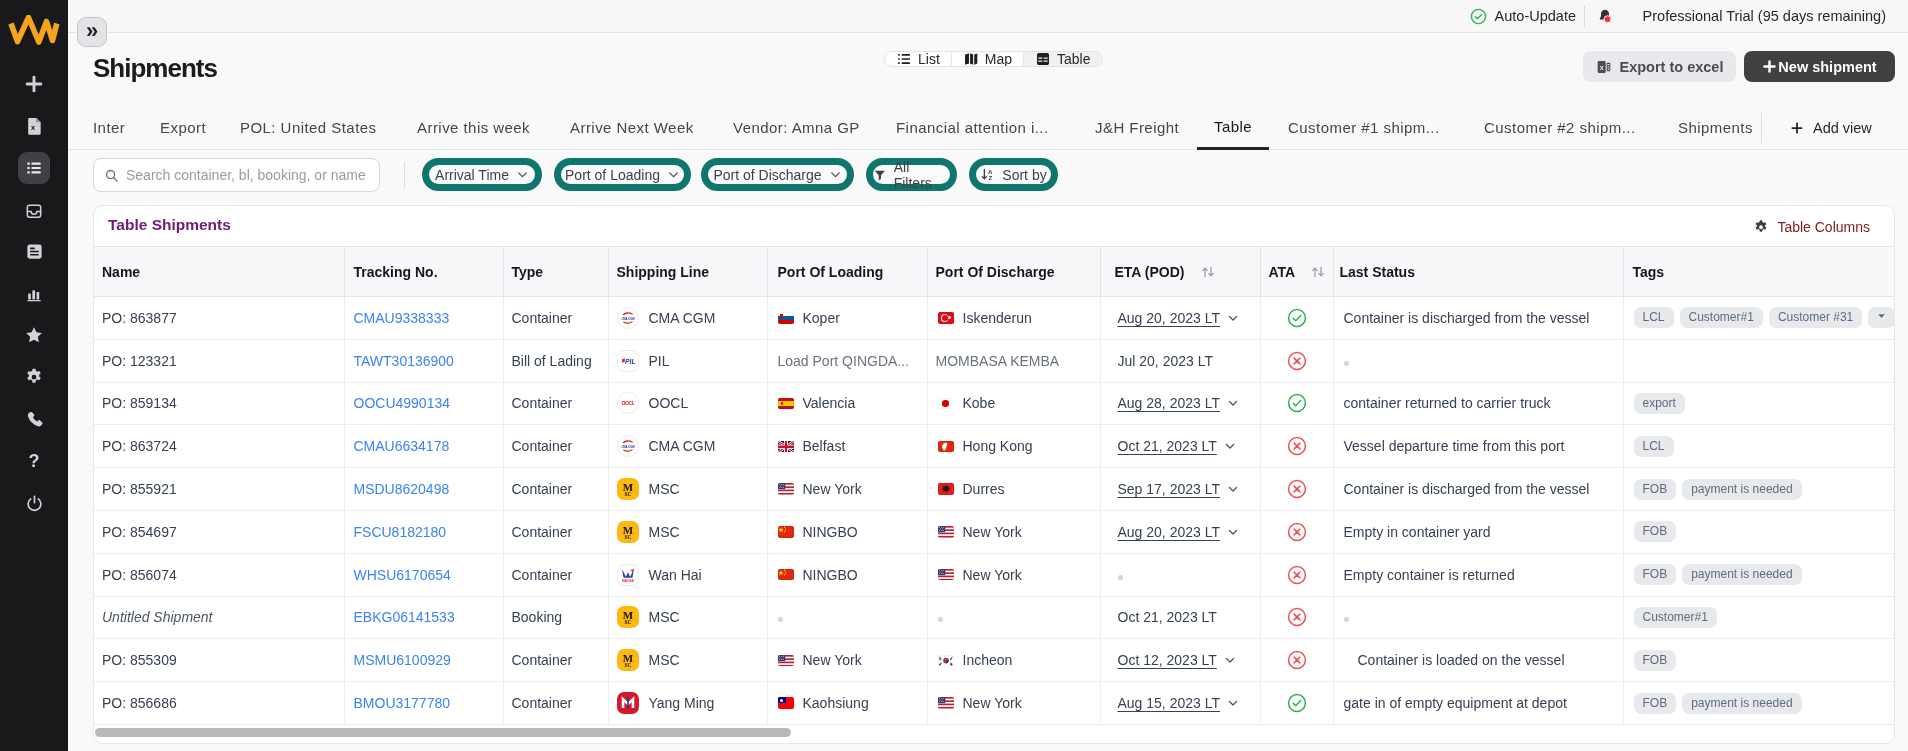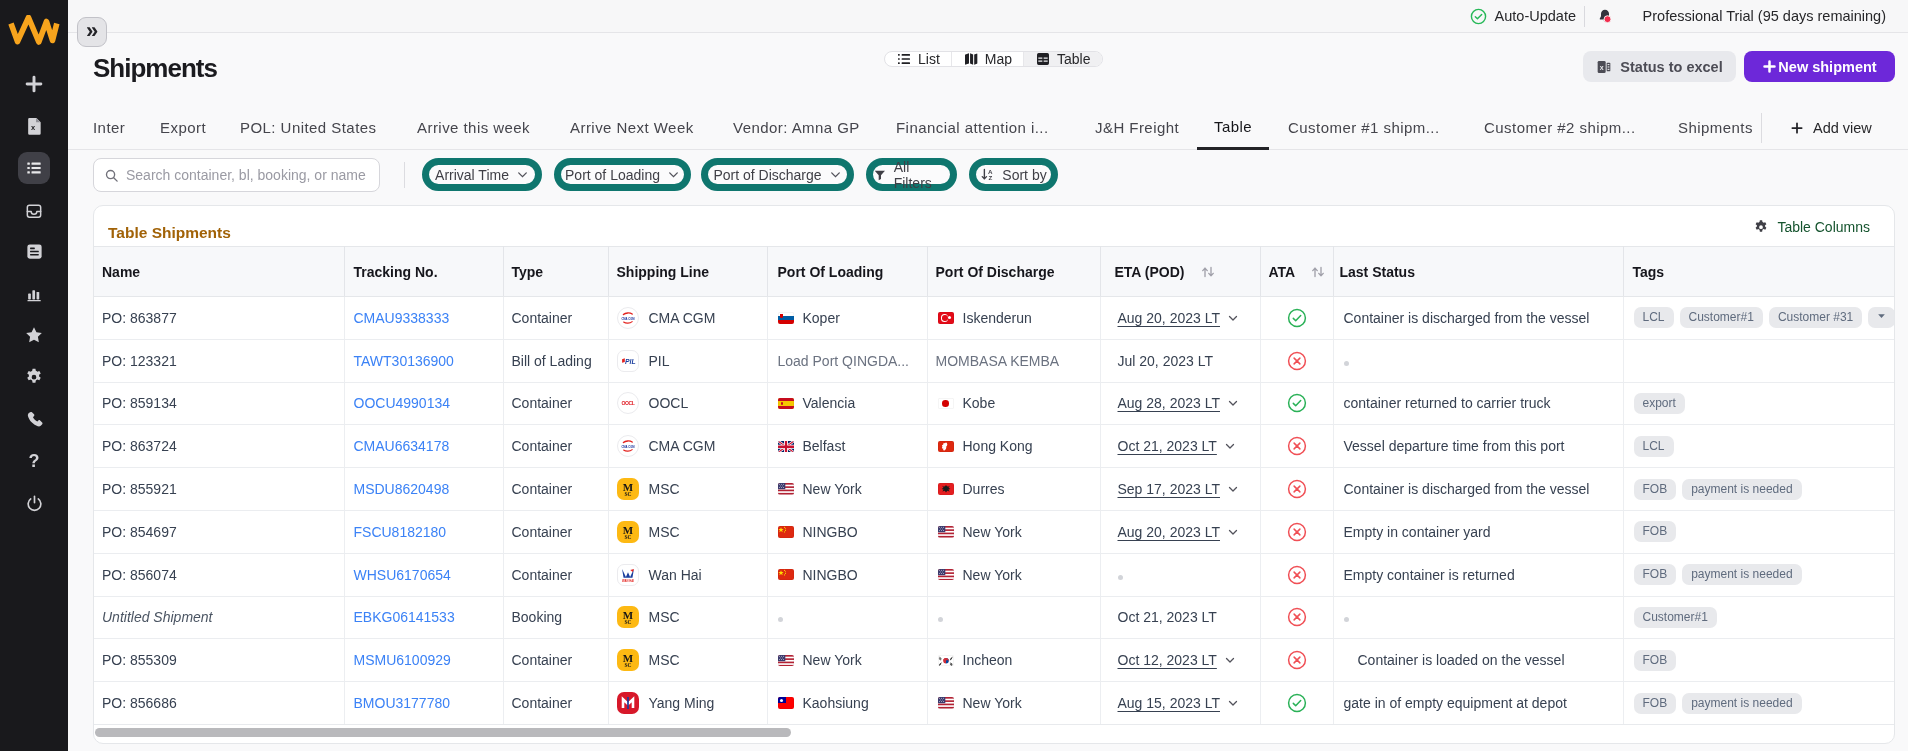--- a/index.html
+++ b/index.html
@@ -13,36 +13,36 @@
 
 #topbar { position:absolute; left:68px; top:0; width:1840px; height:33px; background:#f7f7f8; border-bottom:1px solid #e5e5e8; }
 .tb-item { position:absolute; top:0; height:32px; display:flex; align-items:center; color:#27272a; font-size:14.5px; }
 #collapse { position:absolute; left:77px; top:17px; width:30px; height:30px; background:#e4e4e7; border:1px solid #c2c2c8; border-radius:9px; z-index:31; color:#232327; display:flex; align-items:center; justify-content:center; font-size:22px; font-weight:700; padding-bottom:3px; }
 
 #h1 { position:absolute; left:93px; top:53px; font-size:26px; font-weight:700; color:#1b1b1f; letter-spacing:-1.0px; }
 #seg { position:absolute; left:884px; top:51px; height:16px; display:flex; border:1px solid #e2e2e6; border-radius:8px; background:#fff; overflow:hidden; }
 .seg-b { display:flex; align-items:center; gap:6px; padding:0 11px; font-size:14px; color:#27272a; border-right:1px solid #e7e7ea; }
 .seg-b:last-child { border-right:none; }
 #btn-export { position:absolute; left:1583px; top:51px; width:153px; height:31px; background:#e8e9ed; border-radius:8px; display:flex; align-items:center; justify-content:center; gap:8px; font-size:14.5px; font-weight:700; color:#4c4c55; }
-#btn-new { position:absolute; left:1744px; top:51px; width:151px; height:31px; background:#6d28d9; border-radius:8px; display:flex; align-items:center; justify-content:center; gap:1px; font-size:14.5px; font-weight:700; color:#fff; }
+#btn-new { position:absolute; left:1744px; top:51px; width:151px; height:31px; background:#404040; border-radius:8px; display:flex; align-items:center; justify-content:center; gap:1px; font-size:14.5px; font-weight:700; color:#fff; }
 
 #tabs { position:absolute; left:68px; top:105px; width:1840px; height:45px; border-bottom:1px solid #e5e5e8; }
 .tab { position:absolute; top:0; height:45px; display:flex; align-items:center; font-size:15px; letter-spacing:0.45px; color:#45454c; white-space:nowrap; }
 .tab.act { color:#16161a; font-weight:400; border-bottom:3px solid #232327; }
 #tabdiv { position:absolute; left:1693px; top:8px; width:1px; height:30px; background:#dcdce0; }
 #addview { position:absolute; left:1722px; white-space:nowrap; top:0; height:45px; display:flex; align-items:center; gap:9px; font-size:14.5px; color:#27272a; }
 
 #search { position:absolute; left:93px; top:158px; width:287px; height:34px; border:1px solid #d6d6db; border-radius:8px; background:#fff; display:flex; align-items:center; padding-left:10px; gap:7px; overflow:hidden; }
 #search .ph { color:#9a9aa3; font-size:14px; white-space:nowrap; }
 #fdiv { position:absolute; left:404px; top:162px; width:1px; height:26px; background:#dcdce0; }
 .pill { position:absolute; top:158px; height:33px; border:7px solid #0f766e; border-radius:17px; background:#fbfbfc; display:flex; align-items:center; justify-content:center; gap:7px; font-size:14px; color:#3f3f46; }
 
 #card { position:absolute; left:93px; top:205px; width:1802px; height:539px; background:#fff; border:1px solid #e5e7ea; border-radius:10px; }
-#cardtitle { position:absolute; left:14px; top:18px; font-size:15.5px; font-weight:700; color:#a16207; }
-#tcols { position:absolute; right:24px; top:13px; display:flex; align-items:center; gap:8px; font-size:14px; color:#14532d; }
+#cardtitle { position:absolute; left:14px; top:10px; font-size:15.5px; font-weight:700; color:#701a75; }
+#tcols { position:absolute; right:24px; top:13px; display:flex; align-items:center; gap:8px; font-size:14px; color:#7f1d1d; }
 table { border-collapse:collapse; table-layout:fixed; width:1800px; position:absolute; left:0; top:40px; }
 th { background:#f7f8fa; height:50px; text-align:left; font-size:14px; font-weight:700; color:#16161c; border-top:1px solid #e5e7ea; border-bottom:1px solid #e5e7ea; border-right:1px solid #e3e5e9; padding:0 0 0 8px; }
 th:last-child { border-right:none; }
 td { height:42.8px; font-size:14px; color:#374151; border-bottom:1px solid #ebedf0; border-right:1px solid #eceef1; padding:0 0 0 8px; white-space:nowrap; overflow:hidden; }
 td:last-child { border-right:none; }
 tr:last-child td { border-bottom:1px solid #e8eaed; }
 a.trk { color:#3b82f6; text-decoration:none; }
 .cellflex { display:flex; align-items:center; }
 .muted { color:#6b7280; }
 .dot { display:inline-block; width:5px; height:5px; border-radius:50%; background:#d2d4d9; }
@@ -177,21 +177,21 @@
 
 <div id="btn-export">
   <svg width="16" height="16" viewBox="0 0 24 24" fill="#4c4c55">
       <rect x="2.5" y="3" width="12" height="18" rx="2"></rect>
       <text x="8.6" y="16" font-size="10.5" font-weight="bold" fill="#e8e9ed" text-anchor="middle">x</text>
       <rect x="16" y="5.5" width="5.5" height="13" rx="1.3"></rect>
       <rect x="17.4" y="7.5" width="2.7" height="1.7" fill="#e8e9ed"></rect>
       <rect x="17.4" y="11.1" width="2.7" height="1.7" fill="#e8e9ed"></rect>
       <rect x="17.4" y="14.7" width="2.7" height="1.7" fill="#e8e9ed"></rect>
     </svg>
-  <span>Status to excel</span>
+  <span>Export to excel</span>
 </div>
 <div id="btn-new">
   <svg width="15" height="15" viewBox="0 0 24 24" fill="none" stroke="#fff" stroke-width="4" stroke-linecap="round">
       <path d="M12 4v16M4 12h16"></path>
     </svg>
   <span>New shipment</span>
 </div>
 
 <div id="tabs">
   <div class="tab" style="left:25px">Inter</div>

